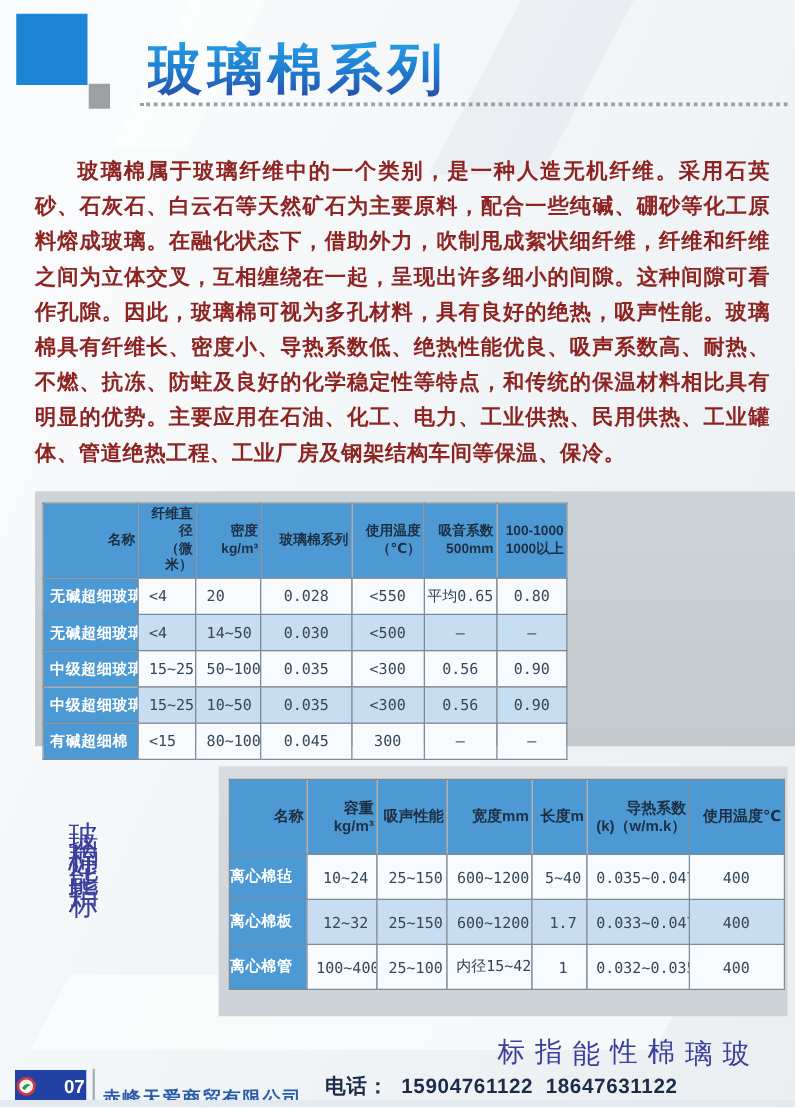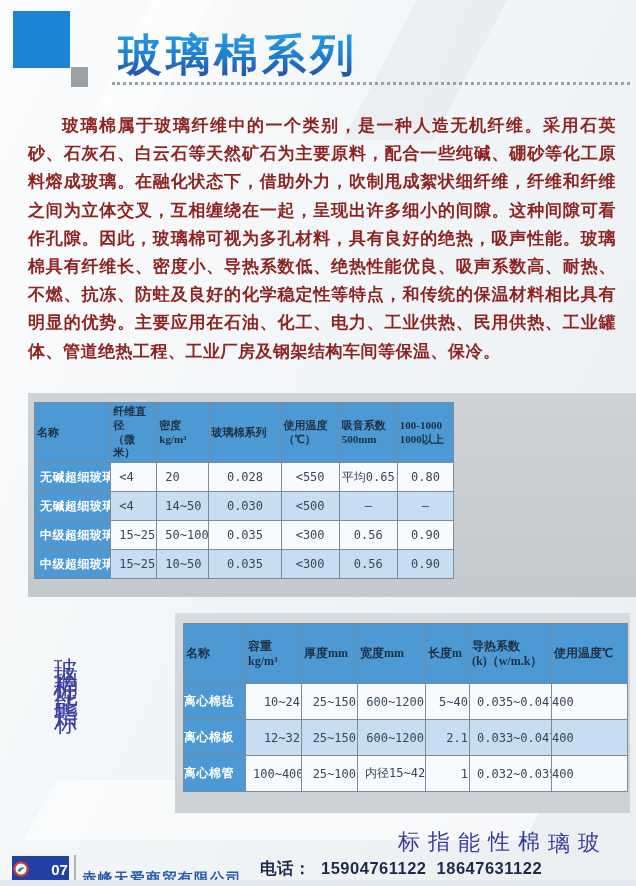--- a/index.html
+++ b/index.html
@@ -15,30 +15,30 @@
   .big-square{position:absolute;left:13px;top:11px;width:57px;height:57px;background:#1b84d4;}
   .small-square{position:absolute;left:71px;top:67px;width:17px;height:20px;background:#9ba0a4;}
   .page-title{
     position:absolute;left:118px;top:26px;font-size:44px;font-weight:bold;letter-spacing:4px;
     background:linear-gradient(180deg,#2aa5e9 0%,#1f7fd0 50%,#2b3f9f 100%);
     -webkit-background-clip:text;background-clip:text;-webkit-text-fill-color:transparent;color:#1f7fd0;
   }
   .dotted-rule{position:absolute;left:112px;top:82px;width:518px;height:0;border-bottom:3px dotted #9aa0a6;}
   
   .intro{
-    position:absolute;left:28px;top:112px;width:588px;
+    position:absolute;left:28px;top:123px;width:588px;
     color:#8e2422;font-weight:bold;font-size:17px;line-height:28.2px;
     text-align:justify;text-indent:2em;letter-spacing:0.5px;
   }
   
   table{border-collapse:collapse;table-layout:fixed;}
   th,td{border:1px solid #7c8b99;overflow:hidden;}
   thead th{
     background:#4d99d3;color:#1d2f42;font-weight:bold;font-size:11px;
-    text-align:left;white-space:pre-line;line-height:1.25;padding:2px;font-family:Liberation Serif, serif;
+    text-align:right;white-space:pre-line;line-height:1.25;padding:2px;
   }
   tbody th{
     background:#4d99d3;color:#ffffff;font-weight:bold;font-size:12px;
     text-align:left;padding:0 0 0 5px;letter-spacing:0.5px;white-space:nowrap;
   }
   tbody td{
     font-family:"DejaVu Sans Mono","Liberation Mono",monospace;
     font-size:12px;color:#374757;background:#f8fbfd;white-space:nowrap;
   }
   tbody tr:nth-child(even) td{background:#c7ddf1;}
@@ -68,22 +68,22 @@
     background:linear-gradient(180deg,#d8dce0 0%,#cdd2d6 100%);
   }
   #table2{position:absolute;left:8px;top:10px;width:444px;}
   #table2 thead tr{height:60px;}
   #table2 thead th{font-size:12px;}
   #table2 tbody tr{height:36px;}
   #table2 col.c0{width:62px;} #table2 col.c1{width:56px;} #table2 col.c2{width:56px;}
   #table2 col.c3{width:68px;} #table2 col.c4{width:44px;} #table2 col.c5{width:82px;}
   #table2 col.c6{width:76px;}
   #table2 tbody th{padding:0;}
-  #table2 td{text-align:right;padding-left:7px;}
-  #table2 td:last-child{text-align:left;padding-left:0;}
+  #table2 td{text-align:center;padding-left:7px;}
+  #table2 td:last-child{text-align:center;padding-left:0;}
   
   .footer{position:absolute;left:12px;top:854px;height:30px;display:flex;align-items:center;}
   .page-badge{
     width:57px;height:27px;background:#2141a5;display:flex;align-items:center;
     justify-content:center;gap:22px;
   }
   .page-num{color:#ffffff;font-weight:bold;font-size:15px;font-family:"Liberation Sans",sans-serif;}
   .footer-divider{width:2px;height:29px;background:#aeb3b8;margin-left:5px;}
   .company{margin-left:6px;display:flex;flex-direction:column;justify-content:center;margin-top:26px;}
   .company-name{color:#2a5cab;font-weight:bold;font-size:14.5px;letter-spacing:1.5px;white-space:nowrap;}
@@ -163,20 +163,29 @@
             <td>0.90</td>
           </tr>
           <tr>
             <th>中级超细玻璃管</th>
             <td>15~25</td>
             <td>10~50</td>
             <td>0.035</td>
             <td>&lt;300</td>
             <td>0.56</td>
             <td>0.90</td>
+          </tr>
+          <tr>
+            <th>有碱超细棉</th>
+            <td>&lt;15</td>
+            <td>80~100</td>
+            <td>0.045</td>
+            <td>300</td>
+            <td>—</td>
+            <td>—</td>
           </tr>
         </tbody>
     </table>
     <div class="vlabel vlabel-right">玻璃棉性能指标</div>
   </div>
 
   <div class="vlabel vlabel-left">玻璃棉性能指标</div>
   <div class="panel2">
     <table id="table2">
       <colgroup>
@@ -186,21 +195,21 @@
           <col class="c3">
           <col class="c4">
           <col class="c5">
           <col class="c6">
         </colgroup>
       <thead>
           <tr>
             <th>名称</th>
             <th>容重
 kg/m³</th>
-            <th>厚度mm</th>
+            <th>吸声性能</th>
             <th>宽度mm</th>
             <th>长度m</th>
             <th>导热系数
 (k)（w/m.k）</th>
             <th>使用温度℃</th>
           </tr>
         </thead>
       <tbody>
           <tr>
             <th>离心棉毡</th>
@@ -209,21 +218,21 @@
             <td>600~1200</td>
             <td>5~40</td>
             <td>0.035~0.047</td>
             <td>400</td>
           </tr>
           <tr>
             <th>离心棉板</th>
             <td>12~32</td>
             <td>25~150</td>
             <td>600~1200</td>
-            <td>2.1</td>
+            <td>1.7</td>
             <td>0.033~0.047</td>
             <td>400</td>
           </tr>
           <tr>
             <th>离心棉管</th>
             <td>100~400</td>
             <td>25~100</td>
             <td>内径15~426</td>
             <td>1</td>
             <td>0.032~0.035</td>

